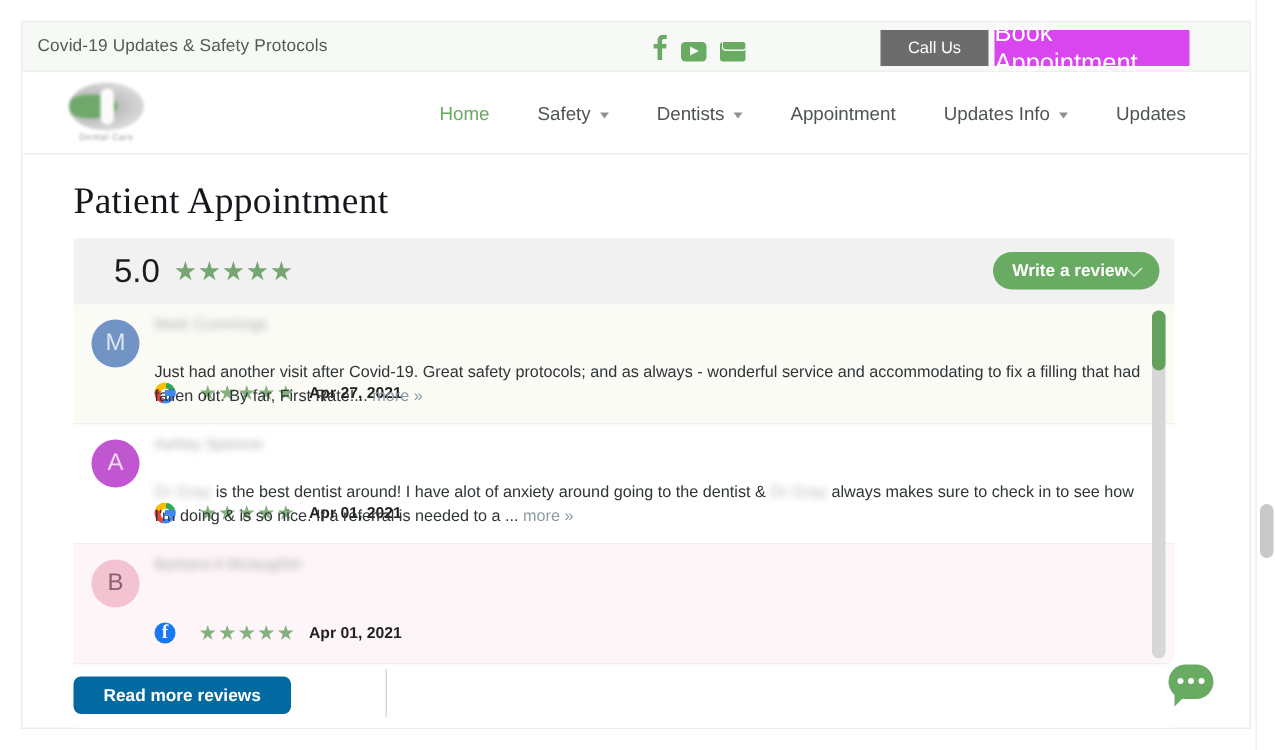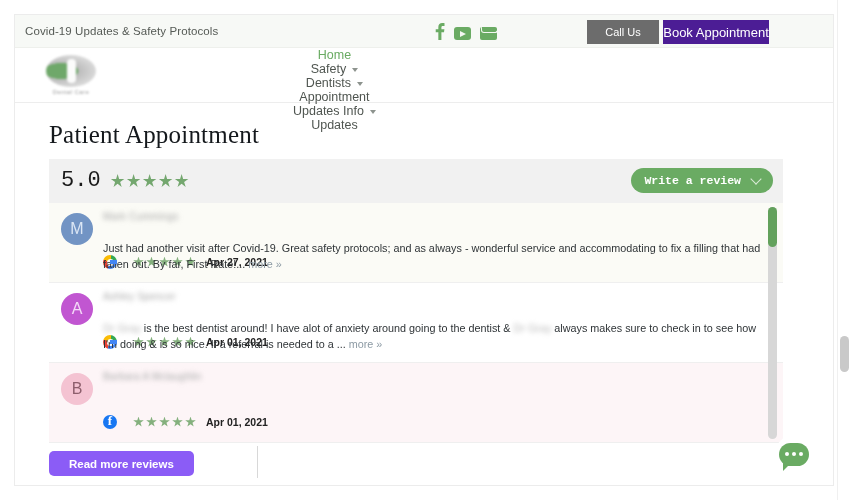--- a/index.html
+++ b/index.html
@@ -70,23 +70,23 @@
   .callus {
     position: absolute; left: 572px; top: 5px;
     width: 72px; height: 24px;
     background: #6c6c6c; color: #ffffff;
     font-size: 11px;
     display: flex; align-items: center; justify-content: center;
     cursor: pointer;
   }
   .bookappt {
     position: absolute; left: 648px; top: 5px;
-    width: 106px; height: 24px;
-    background: #4c1d95; color: #ffffff;
-    font-size: 13px;
+    width: 130px; height: 24px;
+    background: #d946ef; color: #ffffff;
+    font-size: 17px;
     display: flex; align-items: center; justify-content: center;
     cursor: pointer;
   }
 
   
   .navbar {
     position: relative;
     height: 55px;
     background: #ffffff;
     border-bottom: 1px solid #ededed;
@@ -107,21 +107,21 @@
     content: ""; position: absolute; left: 21px; top: 4px;
     width: 9px; height: 24px; border-radius: 4px;
     background: #fbfbfb;
   }
   .logo-word {
     margin-top: 2px; font-size: 6px; color: #9a9a9a; letter-spacing: .4px;
   }
   .nav {
     position: absolute; left: 262px; top: 0;
     height: 55px;
-    display: flex; align-items: center; gap: 0; flex-direction: column;
+    display: flex; align-items: center; gap: 0;
   }
   .nav-item {
     font-size: 12.5px; color: #4f5550;
     padding: 0 16px;
     display: flex; align-items: center; gap: 6px;
     cursor: pointer; white-space: nowrap;
   }
   .nav-item.active { color: #6aab63; }
   .caret {
     width: 0; height: 0;
@@ -145,22 +145,21 @@
     margin-left: 16px;
     width: 734px;
     background: #fbfbfb;
   }
 
   .rating-head {
     position: relative;
     height: 44px;
     background: #f1f1f1;
     display: flex; align-items: center;
-    padding-left: 12px;
-    font-family: Liberation Mono, monospace;
+    padding-left: 27px;
   }
   .rating-score {
     font-size: 22px; color: #1b1b1b; font-weight: 400;
     line-height: 1;
   }
   .stars-row { display: flex; gap: 2px; margin-left: 10px; }
   .star {
     width: 14px; height: 14px;
     background: #74a76f;
     clip-path: polygon(50% 0%, 61% 35%, 98% 35%, 68% 57%, 79% 92%, 50% 70%, 21% 92%, 32% 57%, 2% 35%, 39% 35%);
@@ -172,21 +171,21 @@
   .reviews-count {
     margin-left: 12px;
     font-size: 18px; color: #1b1b1b;
   }
   .write-review {
     position: absolute; right: 10px; top: 9px;
     height: 25px; padding: 0 13px;
     background: #6aab63; color: #ffffff;
     border-radius: 13px;
     font-size: 11.5px; font-weight: bold;
-    display: flex; align-items: center; gap: 11px;
+    display: flex; align-items: center; gap: 0;
     cursor: pointer;
   }
   .chev-d {
     width: 8px; height: 8px;
     border-right: 1.4px solid #d9ead6;
     border-bottom: 1.4px solid #d9ead6;
     transform: rotate(45deg);
     margin-top: -4px;
   }
 
@@ -274,21 +273,21 @@
   }
 
   .widget-foot {
     position: relative;
     height: 46px;
     background: #ffffff;
   }
   .read-more {
     position: absolute; left: 0px; top: 8px;
     height: 25px; padding: 0 20px;
-    background: #8b5cf6; color: #ffffff;
+    background: #0369a1; color: #ffffff;
     border-radius: 5px;
     font-size: 11.5px; font-weight: bold;
     display: flex; align-items: center;
     cursor: pointer;
   }
   .foot-divider {
     position: absolute; left: 208px; top: 3px;
     width: 1px; height: 32px; background: #d8d8d8;
   }
 

